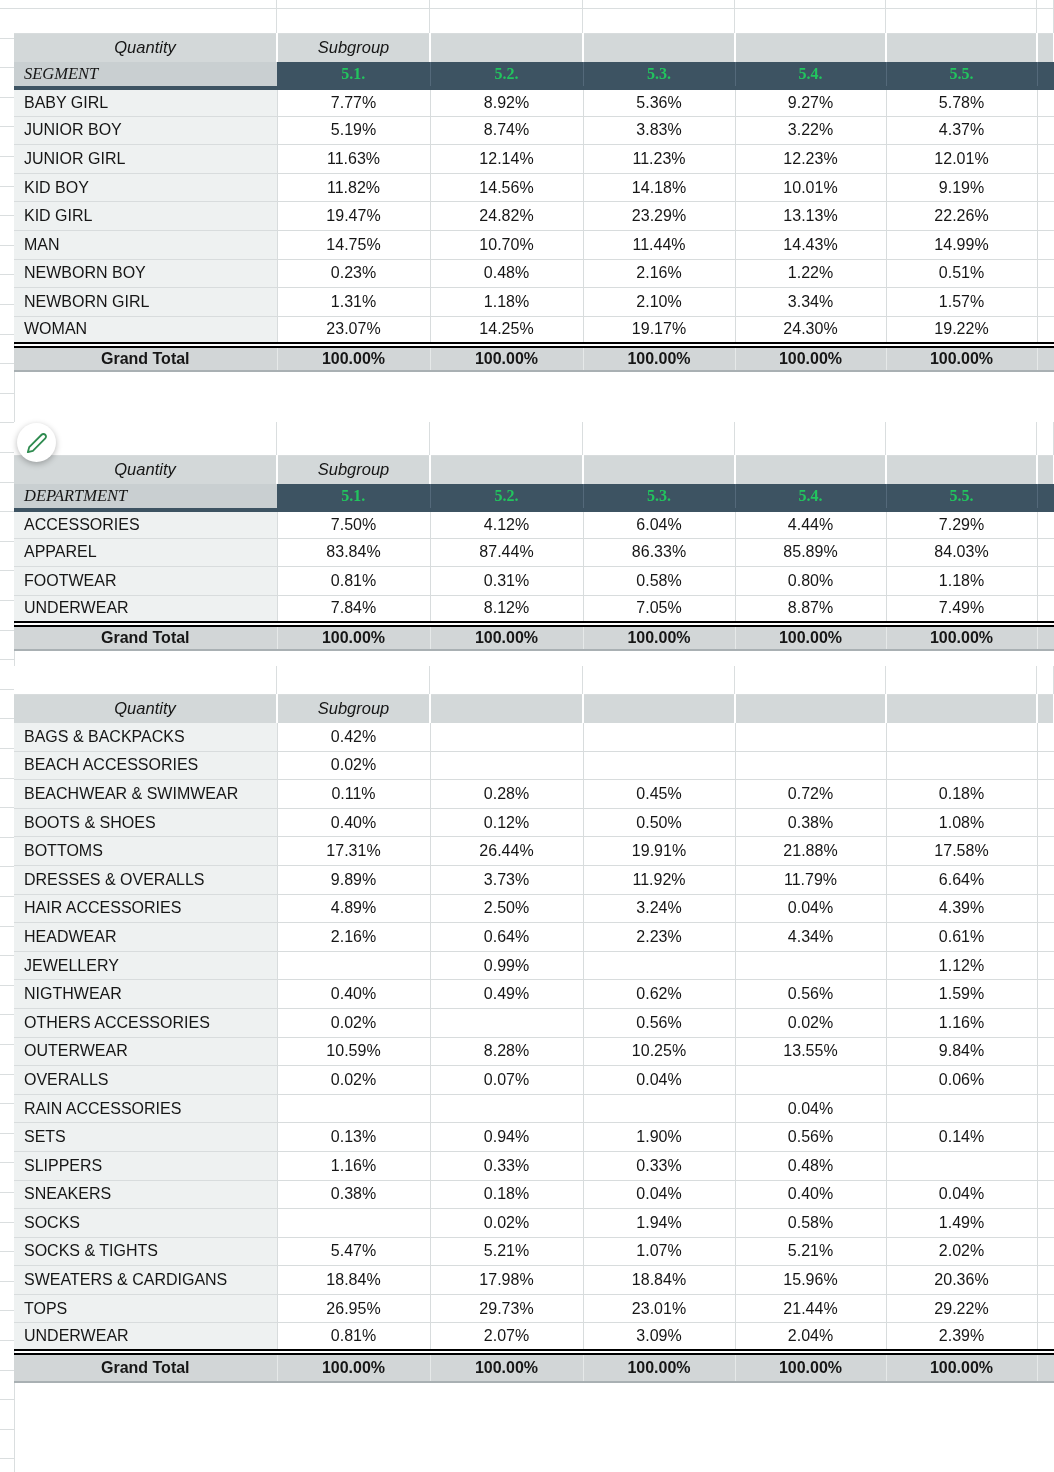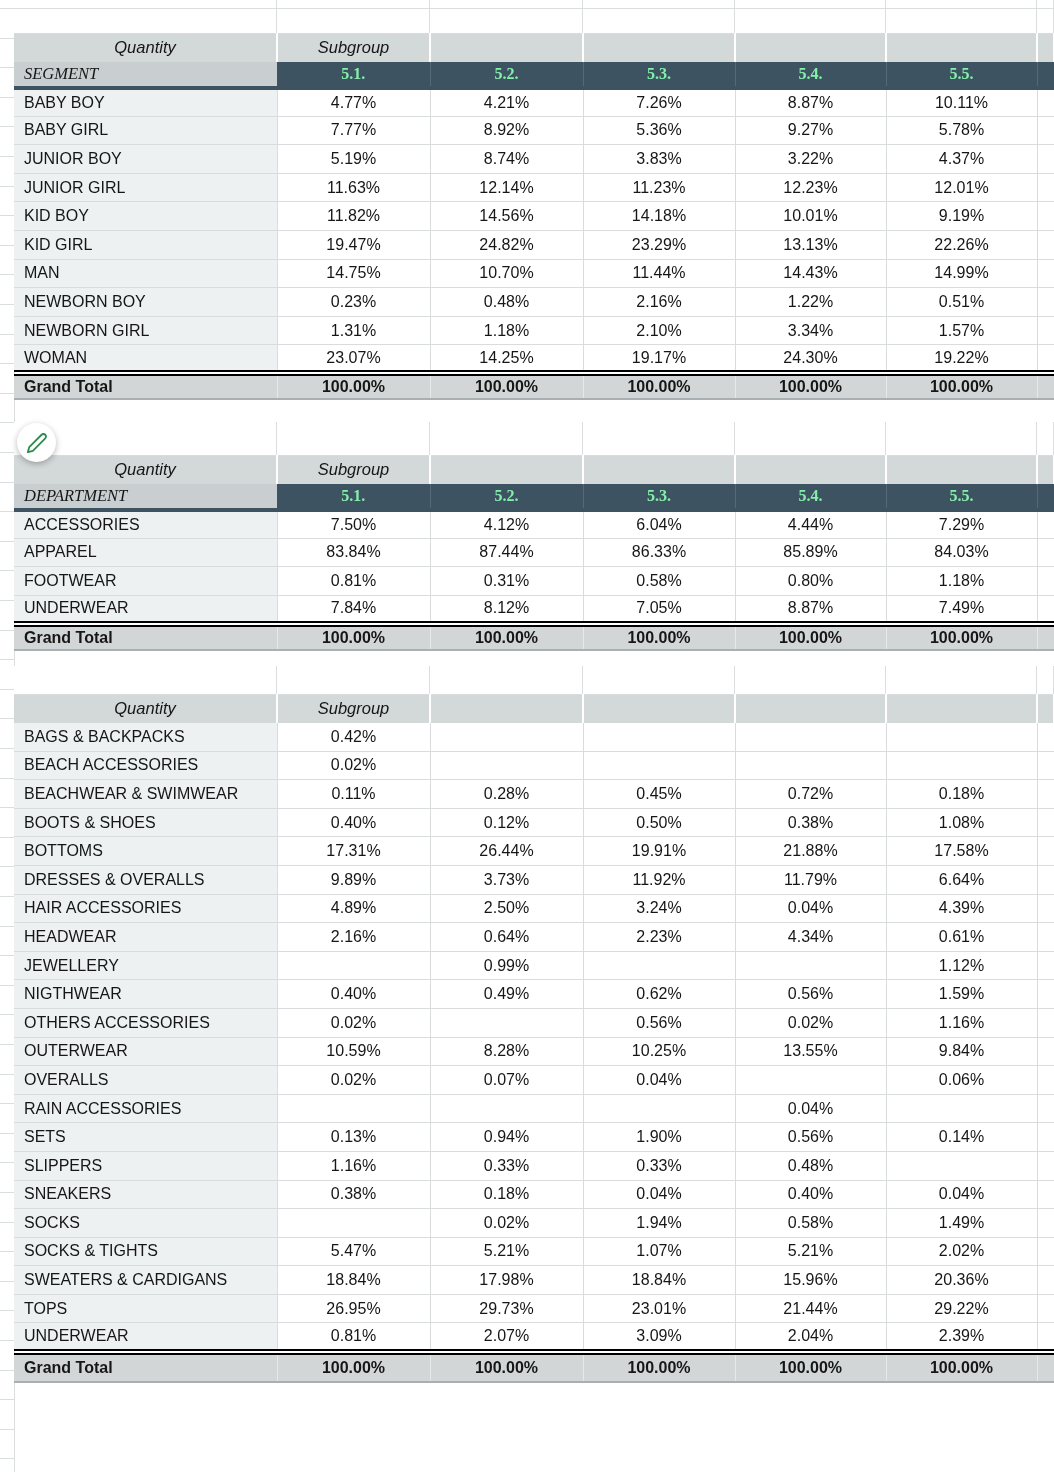--- a/index.html
+++ b/index.html
@@ -14,27 +14,27 @@
   .strip{position:absolute;left:14px;width:1040px;display:flex;background:#fff;}
   .strip .scell{height:100%;border-right:1px solid #dadedf;box-sizing:border-box;}
   .strip .hline{position:absolute;left:0;right:0;height:1px;background:#dadedf;}
   
   table.pivot{position:absolute;left:14px;width:1040px;border-collapse:collapse;table-layout:fixed;}
   td{padding:0 10px;font-size:16px;white-space:nowrap;overflow:hidden;vertical-align:middle;box-sizing:border-box;}
   .qrow td{height:28px;background:#d3d8d9;border-top:1px solid #d8dcdd;border-right:2px solid #fff;
            font-style:italic;text-align:center;font-size:16.5px;}
   .dimrow td{border-bottom:4px solid #3d5362;height:26px;font-family:Liberation Serif, serif;}
   .dimrow .dimcell{background:#c9cfd1;font-style:italic;text-align:left;font-size:16.5px;}
-  .dimrow .hcell{background:#3d5362;color:#86efac;font-weight:bold;text-align:center;border-right:1px solid #54697a;}
+  .dimrow .hcell{background:#3d5362;color:#22c55e;font-weight:bold;text-align:center;border-right:1px solid #54697a;}
   .drow .lcell{background:#eef1f1;border-bottom:1px solid #d8dcdd;border-right:1px solid #d8dcdd;height:28.6px;text-align:left;}
   .drow .vcell{background:#ffffff;border-bottom:1px solid #d8dcdd;border-right:1px solid #d8dcdd;text-align:center;}
   .drow .pcell{background:#ffffff;border-bottom:1px solid #d8dcdd;}
   .gtrow td{border-top:6px double #000;border-bottom:2px solid #a9b0b3;background:#d2d6d7;
             font-weight:bold;height:26px;border-right:1px solid #e6e9e9;}
-  .gtrow .gtlabel{text-align:left;}
+  .gtrow .gtlabel{text-align:center;}
   .gtrow .gtval{text-align:center;}
   #t3 .gtrow td{height:30px;}
   
   .edit-fab{position:absolute;left:17px;top:423px;width:39px;height:39px;border:none;border-radius:50%;
             background:#ffffff;box-shadow:0 2px 6px rgba(0,0,0,.28);display:flex;align-items:center;
             justify-content:center;cursor:pointer;padding:0;}
 </style>
 </head>
 <body>
 
@@ -78,29 +78,20 @@
       <td class="hcell">5.1.</td>
       <td class="hcell">5.2.</td>
       <td class="hcell">5.3.</td>
       <td class="hcell">5.4.</td>
       <td class="hcell">5.5.</td>
       <td class="hcell"></td>
     </tr>
     </tbody>
     <tbody>
         <tr class="drow">
-          <td class="lcell">BABY BOY</td>
-          <td class="vcell">4.77%</td>
-          <td class="vcell">4.21%</td>
-          <td class="vcell">7.26%</td>
-          <td class="vcell">8.87%</td>
-          <td class="vcell">10.11%</td>
-          <td class="pcell"></td>
-        </tr>
-        <tr class="drow">
           <td class="lcell">BABY GIRL</td>
           <td class="vcell">7.77%</td>
           <td class="vcell">8.92%</td>
           <td class="vcell">5.36%</td>
           <td class="vcell">9.27%</td>
           <td class="vcell">5.78%</td>
           <td class="pcell"></td>
         </tr>
         <tr class="drow">
           <td class="lcell">JUNIOR BOY</td>

